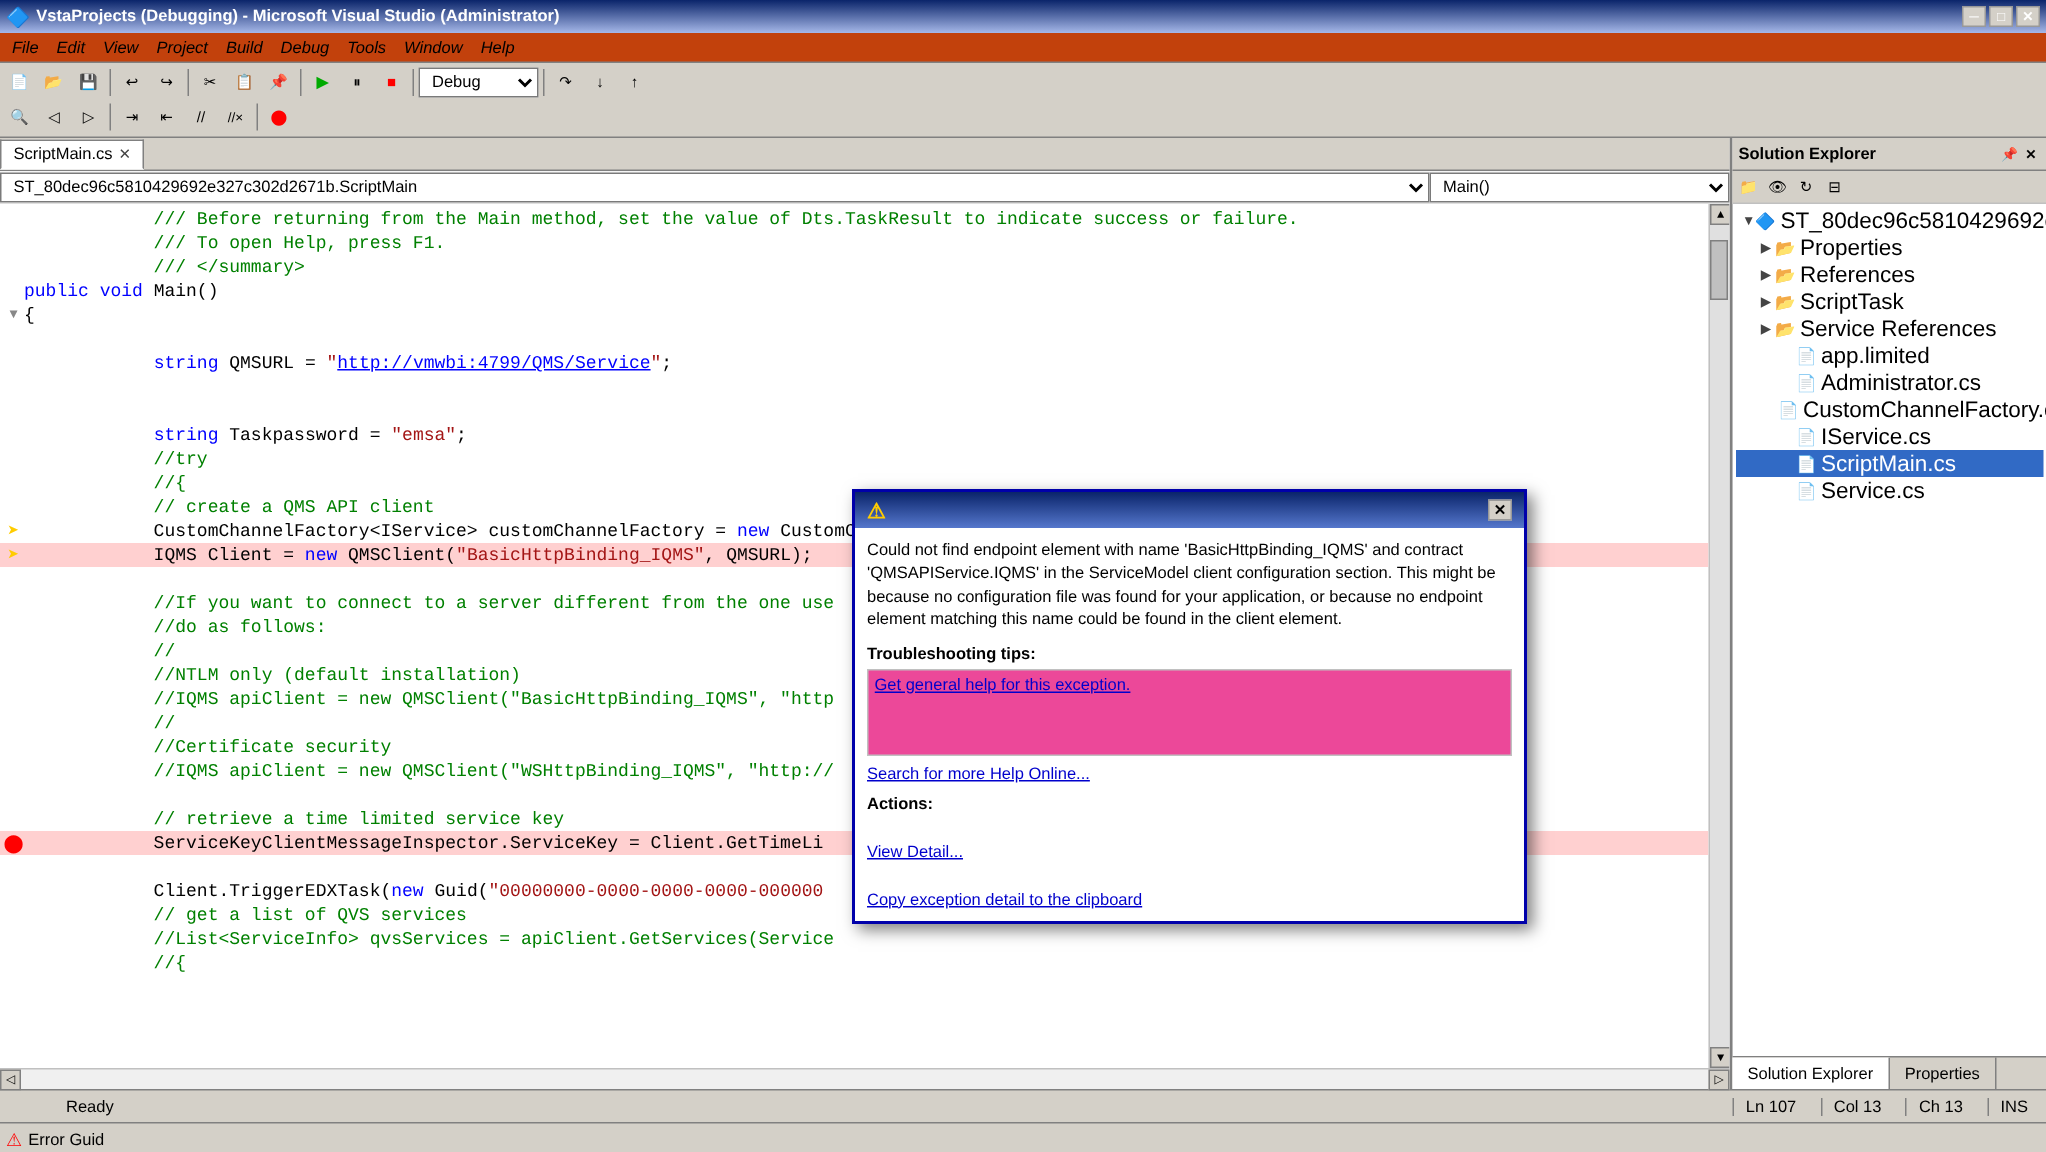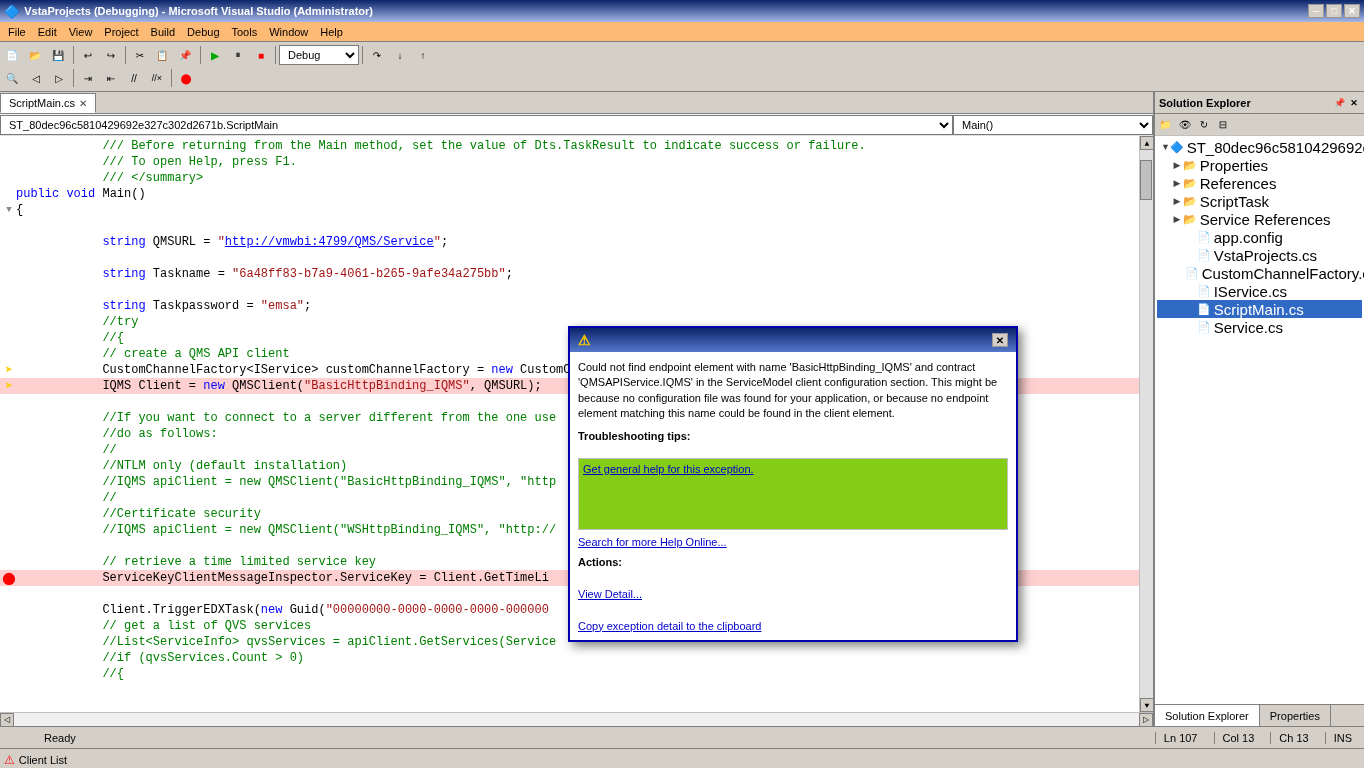--- a/index.html
+++ b/index.html
@@ -22,26 +22,27 @@
       width: 16px; height: 14px;
       background: #d4d0c8;
       border: 1px solid #999;
       font-size: 9px;
       display: flex; align-items: center; justify-content: center;
       cursor: pointer;
     }
 
     
     #menu-bar {
-      background: #fdba74;
+      background: #c2410c;
       height: 20px;
       display: flex;
       align-items: center;
       border-bottom: 1px solid #808080;
       padding: 0 2px;
+      font-style: italic;
     }
     .menu-item {
       padding: 2px 6px;
       font-size: 11px;
       cursor: pointer;
     }
 
     
     #toolbar-area {
       background: #d4d0c8;
@@ -348,23 +349,23 @@
       border: 1px solid #999;
       font-size: 10px;
       display: flex; align-items: center; justify-content: center;
       cursor: pointer;
       color: black;
     }
     #exception-body { padding: 8px; }
     .exc-section { margin-top: 8px; font-weight: bold; font-size: 11px; }
     .exc-tips {
       border: 1px solid #c0c0c0;
-      background: #84cc16;
-      height: 72px;
-      margin-top: 16px;
+      background: #ec4899;
+      height: 58px;
+      margin-top: 4px;
       overflow: auto;
       padding: 4px;
     }
     .exc-tips-scroll {
       height: 100%;
       overflow: auto;
     }
     .exc-link { color: #0000cc; text-decoration: underline; cursor: pointer; font-size: 11px; }
     .exc-actions { margin-top: 8px; font-weight: bold; }
     .exc-action-link { display: block; color: #0000cc; text-decoration: underline; cursor: pointer; margin-top: 20px; font-size: 11px; }
@@ -502,24 +503,20 @@
               <div class="code-line">
                 <span class="line-marker"></span>
                 <span class="code-content">            <span class="kw">string</span> QMSURL = <span class="string">"<span style="color:#0000ff;text-decoration:underline;">http://vmwbi:4799/QMS/Service</span>"</span>;</span>
               </div>
               <div class="code-line">
                 <span class="line-marker"></span>
                 <span class="code-content"></span>
               </div>
               <div class="code-line">
                 <span class="line-marker"></span>
-                <span class="code-content">            <span class="kw">string</span> Taskname = <span class="string">"6a48ff83-b7a9-4061-b265-9afe34a275bb"</span>;</span>
-              </div>
-              <div class="code-line">
-                <span class="line-marker"></span>
                 <span class="code-content"></span>
               </div>
               <div class="code-line">
                 <span class="line-marker"></span>
                 <span class="code-content">            <span class="kw">string</span> Taskpassword = <span class="string">"emsa"</span>;</span>
               </div>
               <div class="code-line">
                 <span class="line-marker"></span>
                 <span class="code-content comment">            //try</span>
               </div>
@@ -598,24 +595,20 @@
                 <span class="line-marker"></span>
                 <span class="code-content">            Client.TriggerEDXTask(<span class="kw">new</span> Guid(<span class="string">"00000000-0000-0000-0000-000000</span></span>
               </div>
               <div class="code-line">
                 <span class="line-marker"></span>
                 <span class="code-content comment">            // get a list of QVS services</span>
               </div>
               <div class="code-line">
                 <span class="line-marker"></span>
                 <span class="code-content comment">            //List&lt;ServiceInfo&gt; qvsServices = apiClient.GetServices(Service</span>
-              </div>
-              <div class="code-line">
-                <span class="line-marker"></span>
-                <span class="code-content comment">            //if (qvsServices.Count &gt; 0)</span>
               </div>
               <div class="code-line">
                 <span class="line-marker"></span>
                 <span class="code-content comment">            //{</span>
               </div>
             </div>
           </div>
 
           <div class="v-scroll">
             <div class="scroll-btn">▲</div>
@@ -704,27 +697,27 @@
 
       <div class="tree-node indent1">
         <span class="tree-expand">▶</span>
         <span class="tree-icon">📂</span>
         <span class="tree-label">Service References</span>
       </div>
 
       <div class="tree-node indent2">
         <span class="tree-expand"></span>
         <span class="tree-icon">📄</span>
-        <span class="tree-label">app.config</span>
+        <span class="tree-label">app.limited</span>
       </div>
 
       <div class="tree-node indent2">
         <span class="tree-expand"></span>
         <span class="tree-icon">📄</span>
-        <span class="tree-label">VstaProjects.cs</span>
+        <span class="tree-label">Administrator.cs</span>
       </div>
 
       <div class="tree-node indent2">
         <span class="tree-expand"></span>
         <span class="tree-icon">📄</span>
         <span class="tree-label">CustomChannelFactory.cs</span>
       </div>
 
       <div class="tree-node indent2">
         <span class="tree-expand"></span>
@@ -757,14 +750,14 @@
   <div class="status-right">
     <div class="status-item">Ln 107</div>
     <div class="status-item">Col 13</div>
     <div class="status-item">Ch 13</div>
     <div class="status-item">INS</div>
   </div>
 </div>
 
 <div id="error-list-bar">
   <span class="error-icon">⚠</span>
-  <span style="cursor:pointer;">Client List</span>
+  <span style="cursor:pointer;">Error Guid</span>
 </div>
 
 </body></html>

